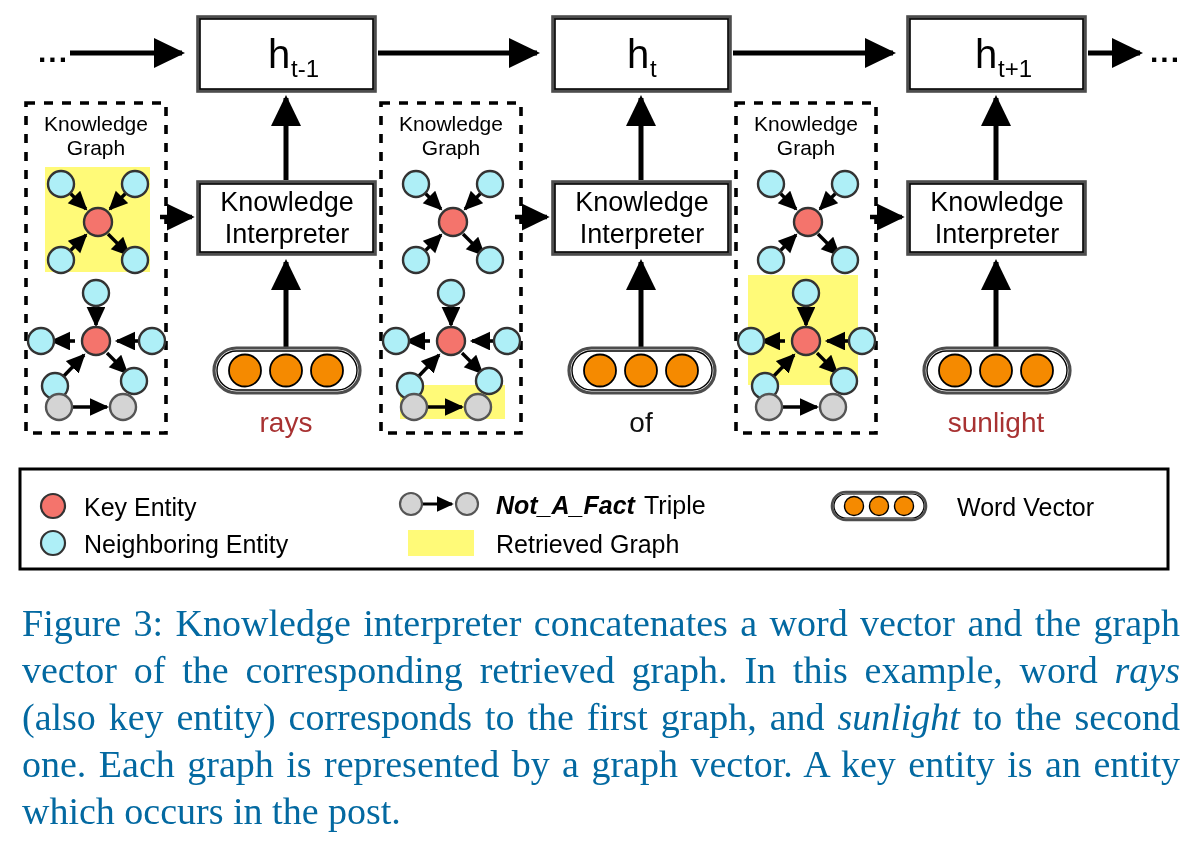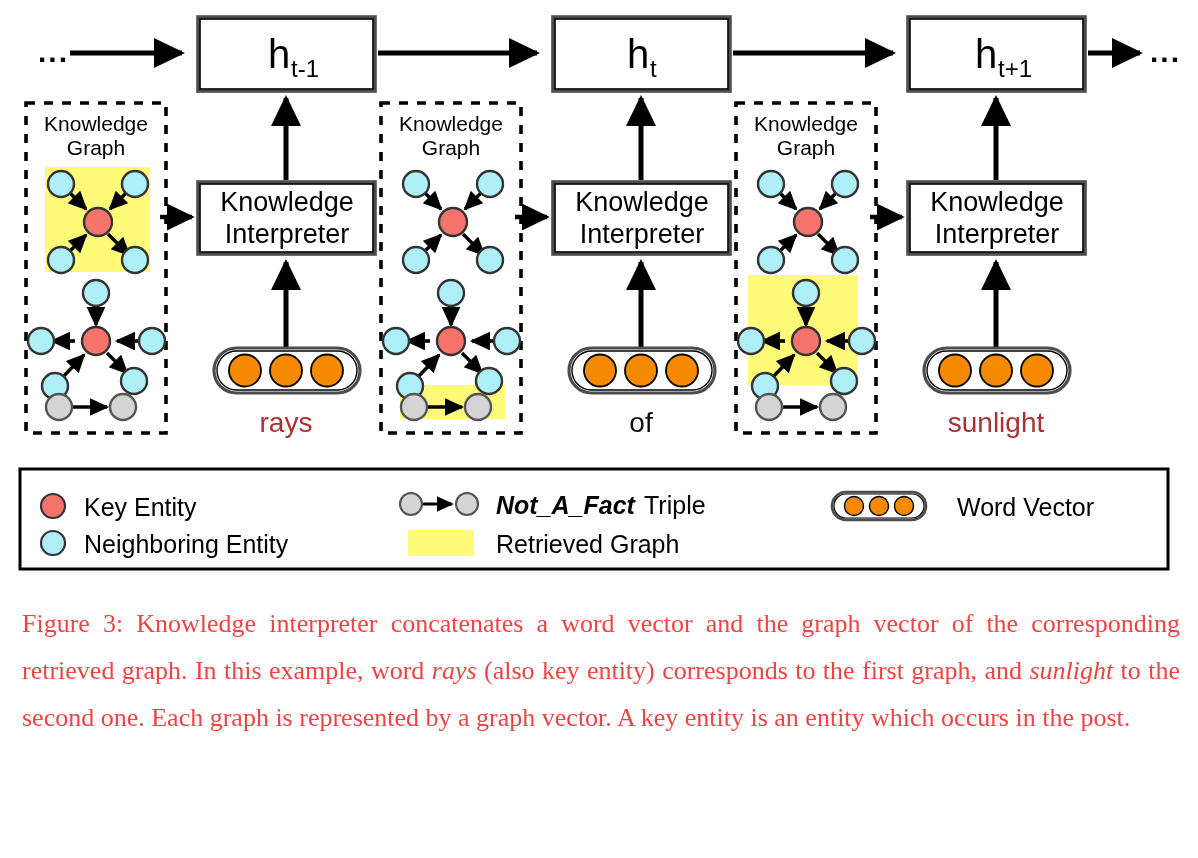--- a/index.html
+++ b/index.html
@@ -59,23 +59,23 @@
     font-weight: bold;
     fill: #000;
     letter-spacing: 2px;
   }
   #caption {
     position: absolute;
     left: 22px;
     top: 600px;
     width: 1158px;
     font-family: "Liberation Serif", serif;
-    font-size: 26px;
+    font-size: 38px;
     line-height: 47px;
-    color: #ef4444;
+    color: #0369a1;
     text-align: justify;
     text-justify: inter-word;
   }
   #caption i { font-style: italic; }
 </style>
 </head>
 <body>
 
 <div id="page">
 

